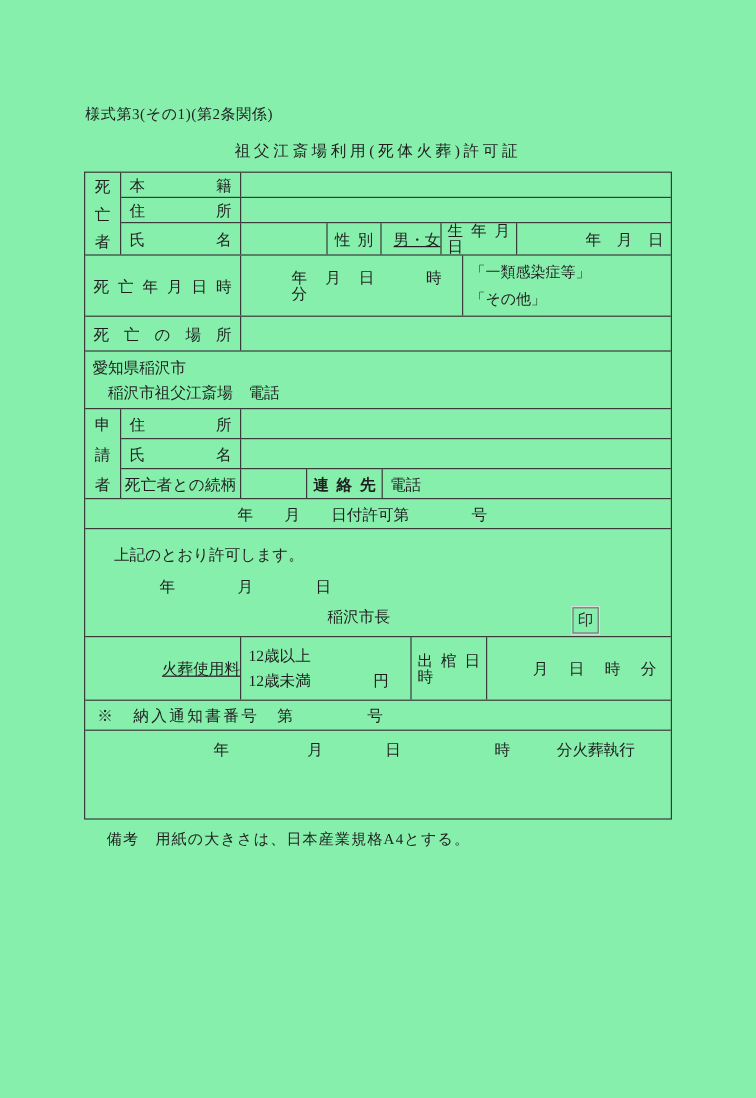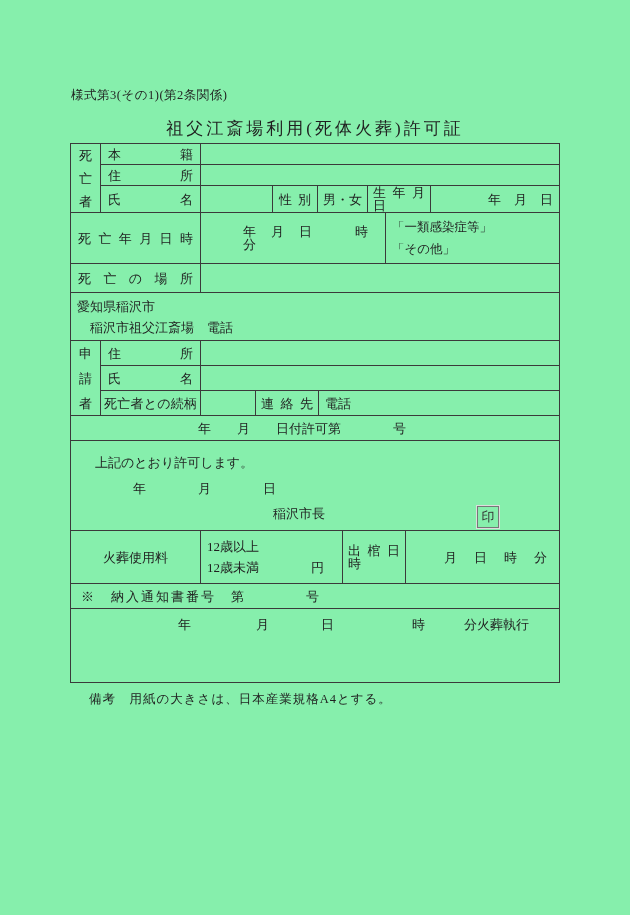--- a/index.html
+++ b/index.html
@@ -7,21 +7,21 @@
     width:630px; height:915px;
     background:#ffffff;
     font-family:"Liberation Serif","DejaVu Serif",serif;
     color:#1f1f1f;
     -webkit-font-smoothing:antialiased;
   }
   .sheet { position:relative; width:630px; height:915px; background:#86efac; overflow:hidden; }
 
   .form-code { position:absolute; left:71px; top:87px; font-size:12.5px; letter-spacing:0.5px; }
   .doc-title { position:absolute; left:70px; top:117px; width:490px; text-align:center;
-               font-size:17px; letter-spacing:3px; }
+               font-size:13px; letter-spacing:3px; }
 
   .tbl { position:absolute; left:70px; top:143px; width:490px; height:540px;
          border:1px solid #3a3a3a; box-sizing:border-box; display:flex; flex-direction:column;
          font-size:13px; line-height:1; }
   .row { display:flex; box-sizing:border-box; border-bottom:1px solid #3a3a3a; flex:0 0 auto; }
   .row.last { border-bottom:none; flex:1 1 auto; }
   .cell { box-sizing:border-box; border-right:1px solid #3a3a3a; display:flex; align-items:center; }
   .cell.no-r { border-right:none; }
   .cell.flex { flex:1 1 auto; }
 
@@ -36,21 +36,21 @@
   .vtext.h25 { line-height:25px; }
 
   .grp-body { flex:1 1 auto; display:flex; flex-direction:column; }
   .grp-row { display:flex; box-sizing:border-box; border-bottom:1px solid #3a3a3a; }
   .grp-row.last { border-bottom:none; flex:1 1 auto; }
 
   .w100 { flex:0 0 100px; width:100px; }
   .w130 { flex:0 0 130px; width:130px; }
 
   .pad-l { padding-left:6px; }
-  .center { justify-content:center; }
+  .center { justify-content:flex-end;text-decoration:underline; }
 
   .two-line { display:block; width:100%; padding:4px 0 4px 6px; line-height:21px; }
   .cause-lines { display:block; width:100%; padding-left:6px; font-size:12.5px; line-height:22px; }
 
   .stmt-cell { display:block; position:relative; padding:9px 0 0 24px; line-height:25.5px; }
   .stmt-date { padding-left:38px; }
   .mayor-line { padding-left:178px; }
   .seal-box { position:absolute; left:406px; top:65px; width:20px; height:20px;
               border:1px solid #777; box-shadow:0 0 0 1px #ddd; display:flex; align-items:center;
               justify-content:center; font-size:13px; color:#333; }
@@ -160,21 +160,21 @@
             <span class="jl">氏 名</span>
           </div>
           <div class="cell flex no-r"></div>
         </div>
         <div class="grp-row last">
           <div class="cell w100">
             <span class="jl" style="padding:0 3px;">死亡者との続柄</span>
           </div>
           <div class="cell" style="flex:0 0 55px;"></div>
           <div class="cell" style="flex:0 0 63px;">
-            <span class="jl" style="padding:0 5px;">連 絡 先</span>
+            <span class="jl" style="padding:0 5px;font-weight:bold;">連 絡 先</span>
           </div>
           <div class="cell flex no-r pad-l">
             <span>電話</span>
           </div>
         </div>
       </div>
     </div>
 
     <div class="row" style="height:25px;">
       <div class="cell flex no-r permit-line">

